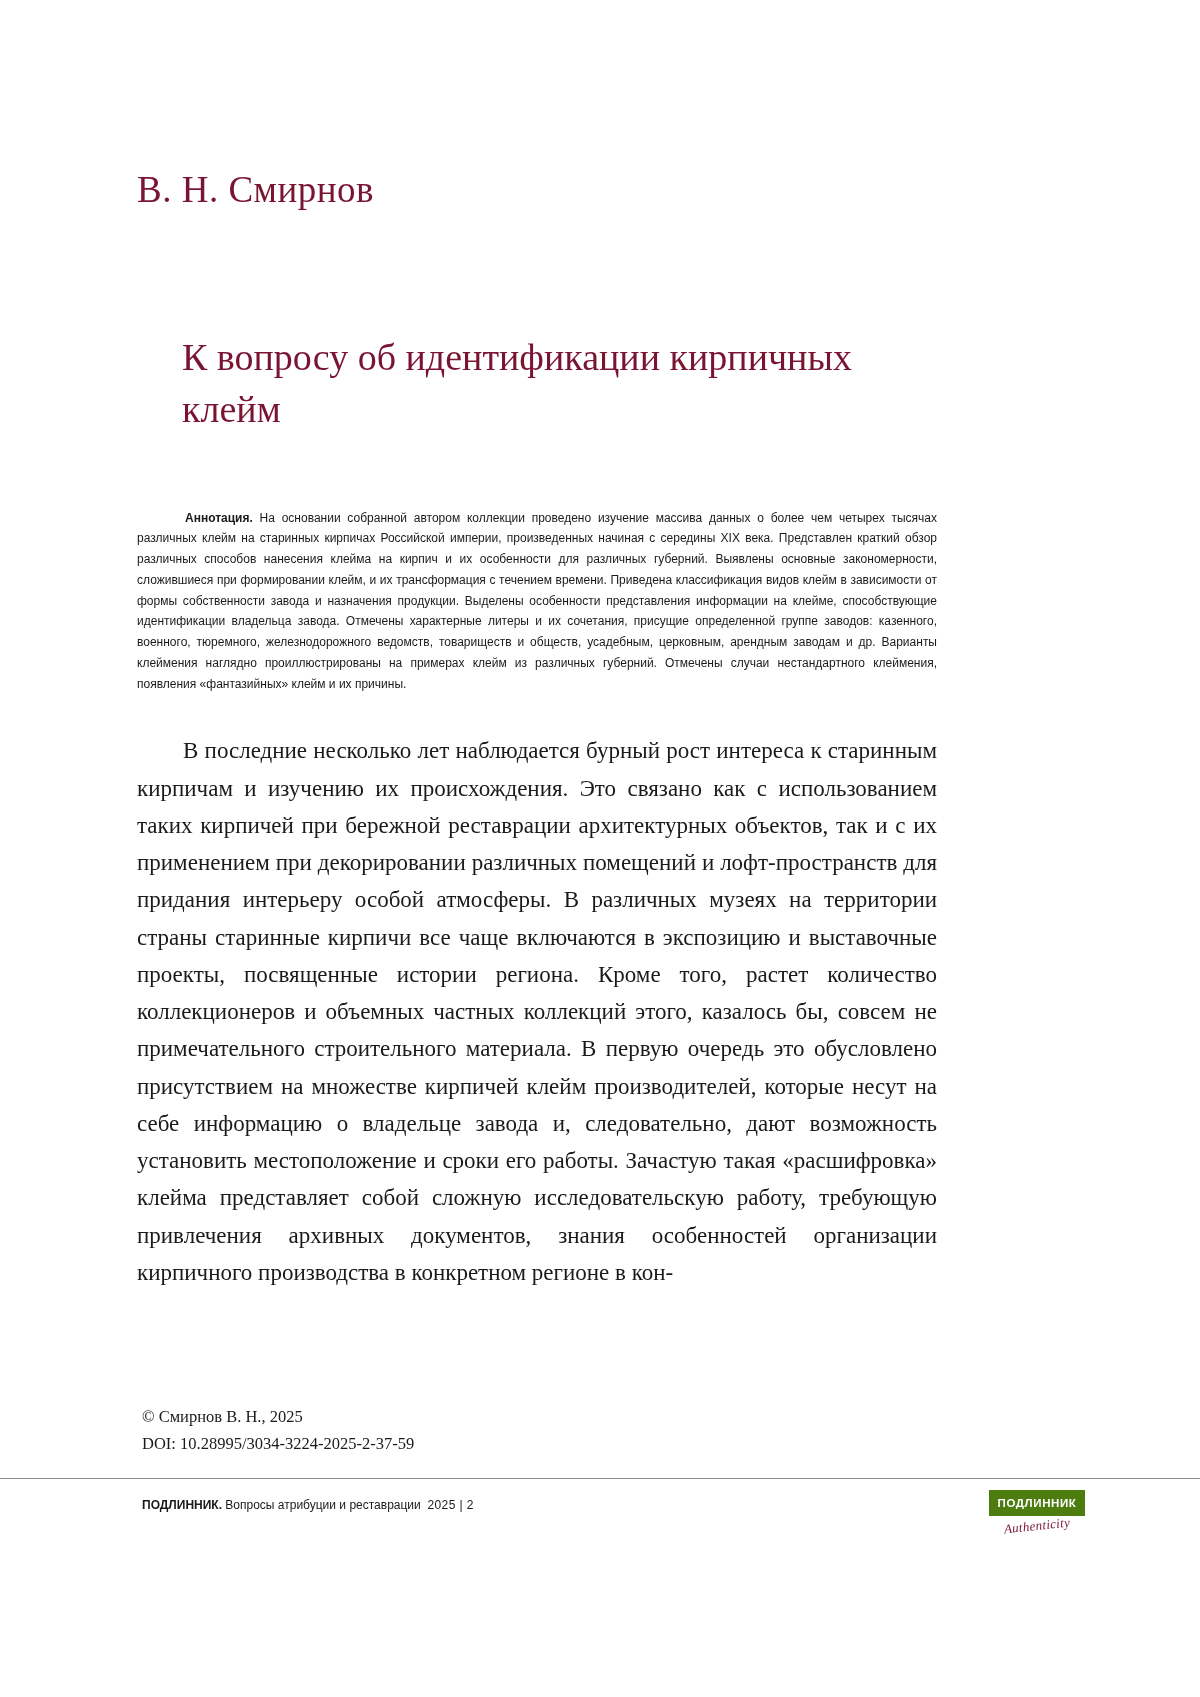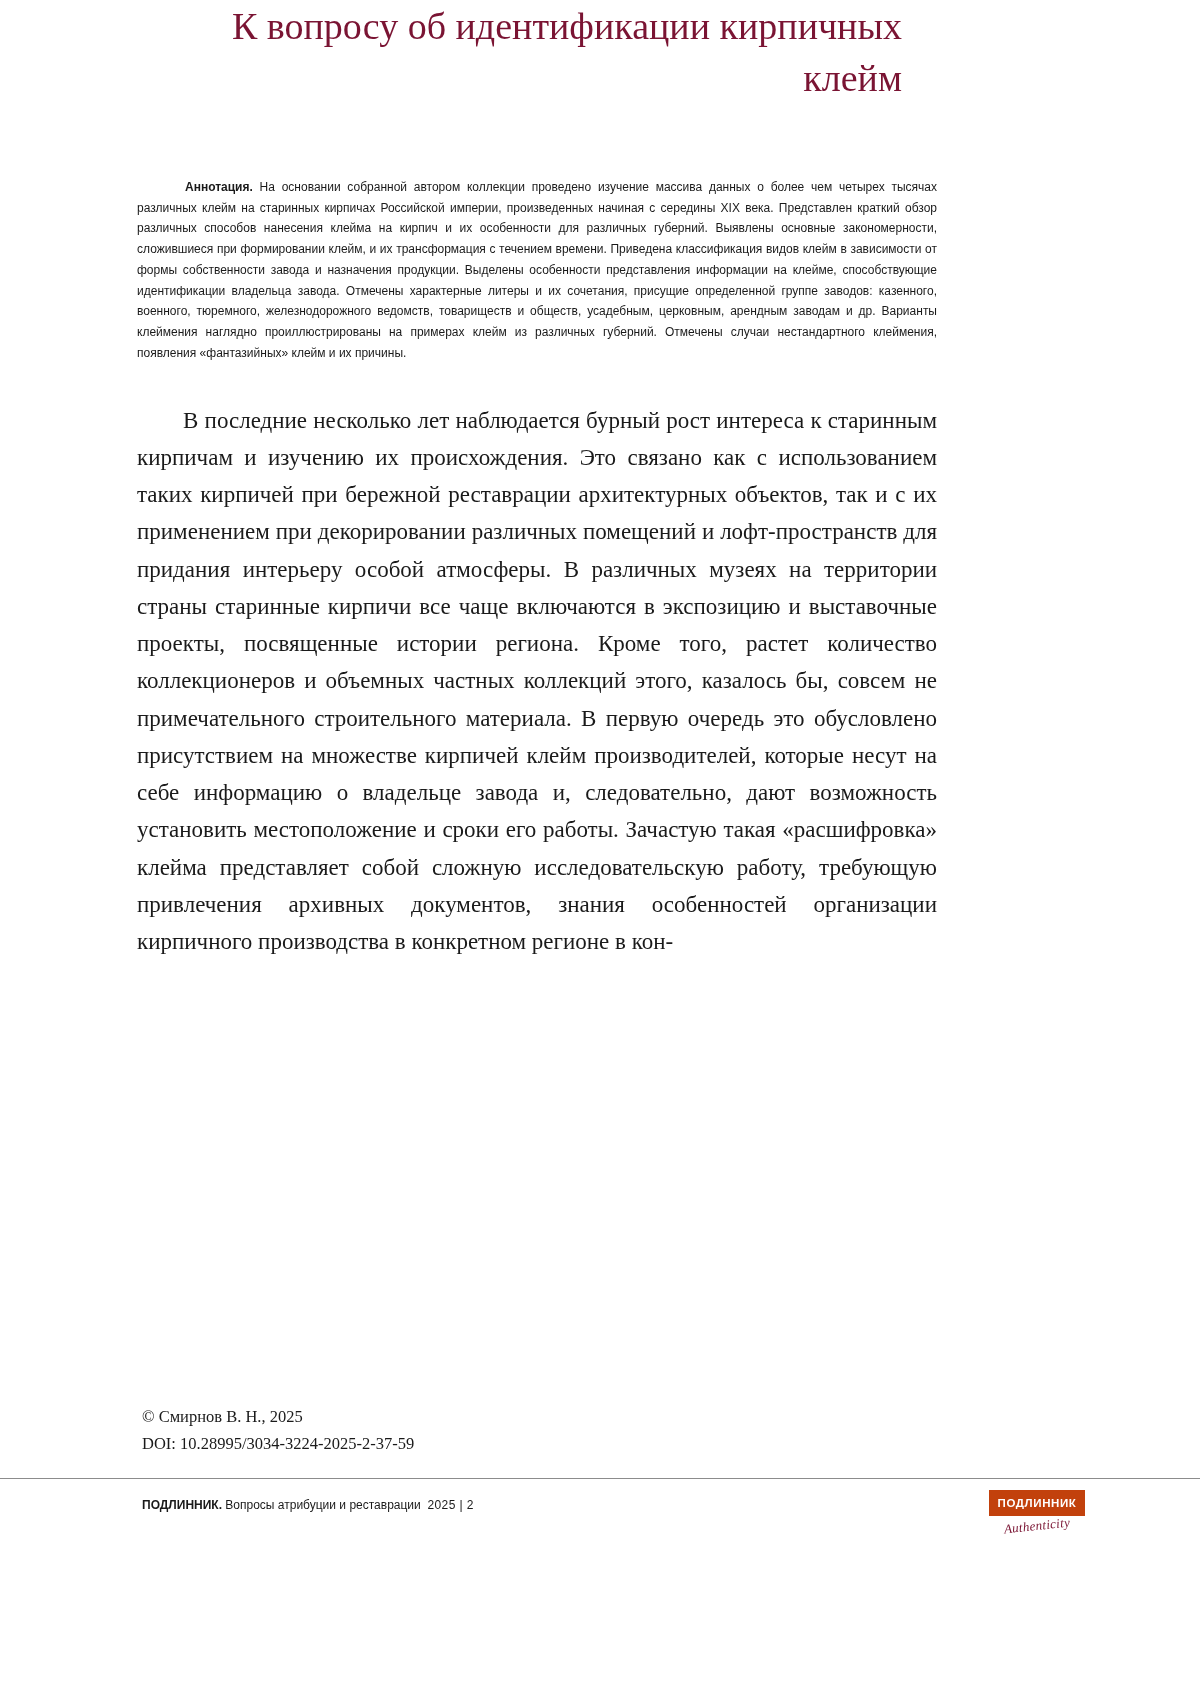--- a/index.html
+++ b/index.html
@@ -34,23 +34,23 @@
     letter-spacing: 0.5px;
     margin-top: 170px;
     line-height: 1.1;
   }
 
   .title {
     font-family: "Liberation Serif", serif;
     font-size: 38px;
     color: #7a1433;
     line-height: 1.38;
+    margin-top: 120px;
     margin-left: 45px;
     width: 720px;
-    text-align: right;
   }
 
   .abstract {
     font-family: "Liberation Sans", sans-serif;
     font-size: 12px;
     line-height: 1.73;
     text-align: justify;
     margin-top: 72px;
     color: #1a1a1a;
   }
@@ -121,21 +121,21 @@
   .logo {
     position: absolute;
     right: 115px;
     top: 1490px;
     width: 96px;
     height: 52px;
   }
   .logo-box {
     width: 96px;
     height: 26px;
-    background: #c2410c;
+    background: #4d7c0f;
     display: flex;
     align-items: center;
     justify-content: center;
   }
   .logo-box span {
     font-family: "Liberation Sans", sans-serif;
     font-size: 11.5px;
     font-weight: bold;
     color: #ffffff;
     letter-spacing: 0.6px;
@@ -151,20 +151,21 @@
     letter-spacing: 0.3px;
   }
 </style>
 </head>
 <body>
 
 <div class="page">
 
   <div class="content">
 
+    <div class="author">В. Н. Смирнов</div>
 
     <div class="title">К вопросу об идентификации кирпичных клейм</div>
 
     <div class="abstract">
       <p><span class="lead">Аннотация.</span><span> На основании собранной автором коллекции проведено изучение массива данных о более чем четырех тысячах различных клейм на старинных кирпичах Российской империи, произведенных начиная с середины XIX века. Представлен краткий обзор различных способов нанесения клейма на кирпич и их особенности для различных губерний. Выявлены основные закономерности, сложившиеся при формировании клейм, и их трансформация с течением времени. Приведена классификация видов клейм в зависимости от формы собственности завода и назначения продукции. Выделены особенности представления информации на клейме, способствующие идентификации владельца завода. Отмечены характерные литеры и их сочетания, присущие определенной группе заводов: казенного, военного, тюремного, железнодорожного ведомств, товариществ и обществ, усадебным, церковным, арендным заводам и др. Варианты клеймения наглядно проиллюстрированы на примерах клейм из различных губерний. Отмечены случаи нестандартного клеймения, появления «фантазийных» клейм и их причины.</span></p>
     </div>
 
     <div class="body-text">
       <p>В последние несколько лет наблюдается бурный рост интереса к старинным кирпичам и изучению их происхождения. Это связано как с использованием таких кирпичей при бережной реставрации архитектурных объектов, так и с их применением при декорировании различных помещений и лофт-пространств для придания интерьеру особой атмосферы. В различных музеях на территории страны старинные кирпичи все чаще включаются в экспозицию и выставочные проекты, посвященные истории региона. Кроме того, растет количество коллекционеров и объемных частных коллекций этого, казалось бы, совсем не примечательного строительного материала. В первую очередь это обусловлено присутствием на множестве кирпичей клейм производителей, которые несут на себе информацию о владельце завода и, следовательно, дают возможность установить местоположение и сроки его работы. Зачастую такая «расшифровка» клейма представляет собой сложную исследовательскую работу, требующую привлечения архивных документов, знания особенностей организации кирпичного производства в конкретном регионе в кон-</p>
     </div>

